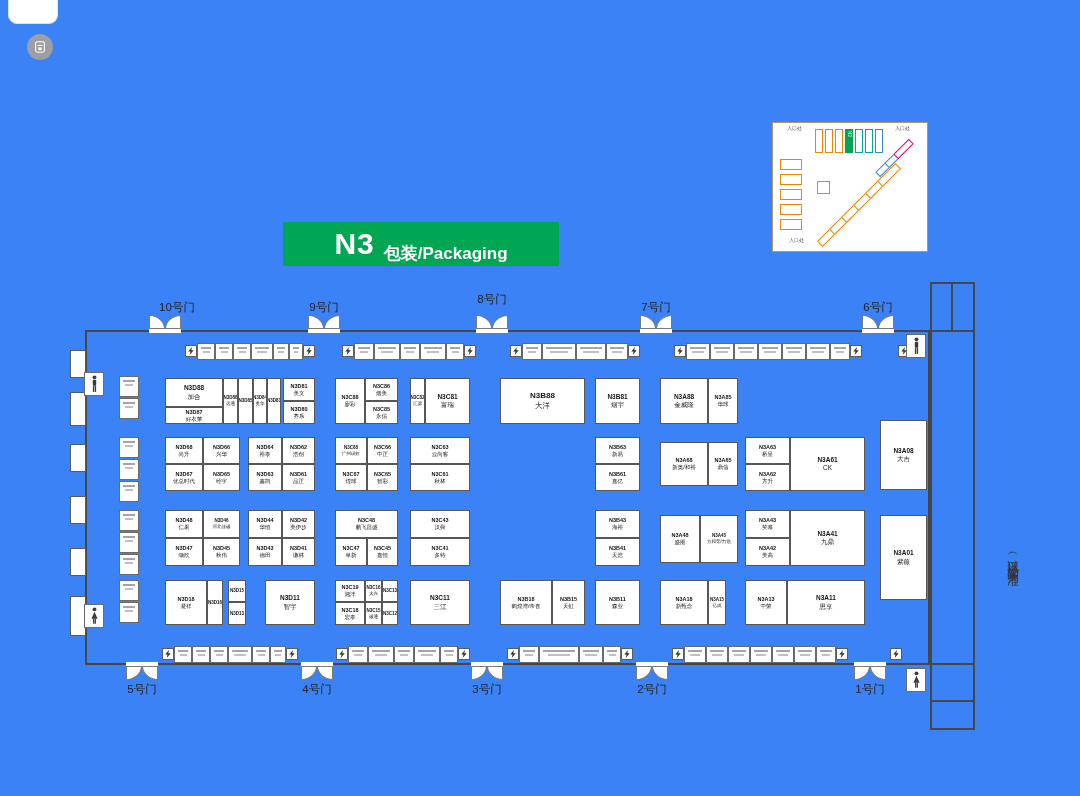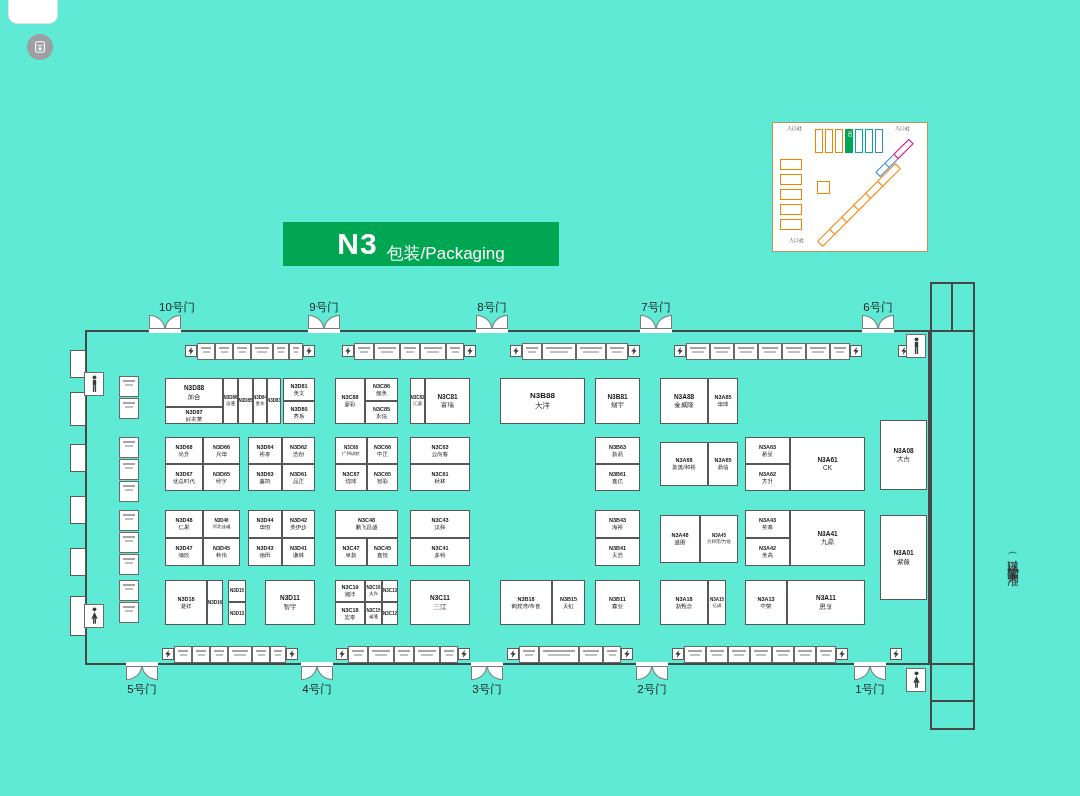--- a/index.html
+++ b/index.html
@@ -1,25 +1,25 @@
 <!DOCTYPE html>
 <html style="--green: #00a651; --mmb: #bf9256;"><head>
 <meta charset="utf-8">
 <style>
   html,body{margin:0;padding:0;background:#fff;}
-  .stage{position:relative;width:1080px;height:796px;background:#5eead4;overflow:hidden;
+  .stage{position:relative;width:1080px;height:796px;background:#3b82f6;overflow:hidden;
          font-family:"Liberation Sans","DejaVu Sans",sans-serif;color:#222;}
   .corner-chip{position:absolute;left:8px;top:-8px;width:48px;height:30px;border:1px solid #e2e2e2;
          border-radius:9px;background:#fff;}
   .logo{position:absolute;left:27px;top:34px;width:26px;height:26px;border-radius:50%;
          background:#9d9fa2;display:flex;align-items:center;justify-content:center;}
   .banner{position:absolute;left:283px;top:222px;width:276px;height:44px;background:var(--green,#00a651);
          color:#fff;display:flex;align-items:center;justify-content:center;gap:9px;}
   .banner-code{font-size:30px;font-weight:bold;letter-spacing:1px;}
-  .banner-sub{font-size:17px;margin-top:19px;}
+  .banner-sub{font-size:17px;margin-top:19px;font-weight:bold;}
   .hall{position:absolute;left:85px;top:330px;width:845px;height:335px;border:2px solid #474747;box-sizing:border-box;}
   .annex{position:absolute;left:930px;top:282px;width:45px;height:448px;border:2px solid #474747;box-sizing:border-box;}
   .line{position:absolute;background:#474747;}
   .blk{position:absolute;border:1.5px solid #5a5a5a;background:#fff;box-sizing:border-box;}
   .booth{position:absolute;border:1px solid #575757;background:#fff;box-sizing:border-box;
          display:flex;flex-direction:column;align-items:center;justify-content:center;
          text-align:center;line-height:1.25;overflow:hidden;}
   .booth .code{display:block;font-weight:600;color:#151515;}
   .booth .bname{display:block;color:#151515;}
   .sz-t .code,.sz-t .bname{font-size:4.5px;}
@@ -420,21 +420,21 @@
     <div class="leaf" style="position: absolute; left: 149px; top: 315px; border-radius: 0px 100% 0px 0px;"></div>
     <div class="leaf" style="position: absolute; left: 165px; top: 315px; border-radius: 100% 0px 0px;"></div>
     <div class="gate-label" style="position: absolute; left: 177px; top: 300px;">10号门</div>
     <div class="gate-gap" style="position: absolute; left: 308px; top: 329px; width: 32px; height: 4px;"></div>
     <div class="leaf" style="position: absolute; left: 308px; top: 315px; border-radius: 0px 100% 0px 0px;"></div>
     <div class="leaf" style="position: absolute; left: 324px; top: 315px; border-radius: 100% 0px 0px;"></div>
     <div class="gate-label" style="position: absolute; left: 324px; top: 300px;">9号门</div>
     <div class="gate-gap" style="position: absolute; left: 476px; top: 329px; width: 32px; height: 4px;"></div>
     <div class="leaf" style="position: absolute; left: 476px; top: 315px; border-radius: 0px 100% 0px 0px;"></div>
     <div class="leaf" style="position: absolute; left: 492px; top: 315px; border-radius: 100% 0px 0px;"></div>
-    <div class="gate-label" style="position: absolute; left: 492px; top: 300px;">8号门</div>
+    <div class="gate-label" style="position: absolute; left: 492px; top: 292px;">8号门</div>
     <div class="gate-gap" style="position: absolute; left: 640px; top: 329px; width: 32px; height: 4px;"></div>
     <div class="leaf" style="position: absolute; left: 640px; top: 315px; border-radius: 0px 100% 0px 0px;"></div>
     <div class="leaf" style="position: absolute; left: 656px; top: 315px; border-radius: 100% 0px 0px;"></div>
     <div class="gate-label" style="position: absolute; left: 656px; top: 300px;">7号门</div>
     <div class="gate-gap" style="position: absolute; left: 862px; top: 329px; width: 32px; height: 4px;"></div>
     <div class="leaf" style="position: absolute; left: 862px; top: 315px; border-radius: 0px 100% 0px 0px;"></div>
     <div class="leaf" style="position: absolute; left: 878px; top: 315px; border-radius: 100% 0px 0px;"></div>
     <div class="gate-label" style="position: absolute; left: 878px; top: 300px;">6号门</div>
     <div class="gate-gap" style="position: absolute; left: 126px; top: 662px; width: 32px; height: 4px;"></div>
     <div class="leaf" style="position: absolute; left: 126px; top: 666px; border-radius: 0px 0px 100%;"></div>

